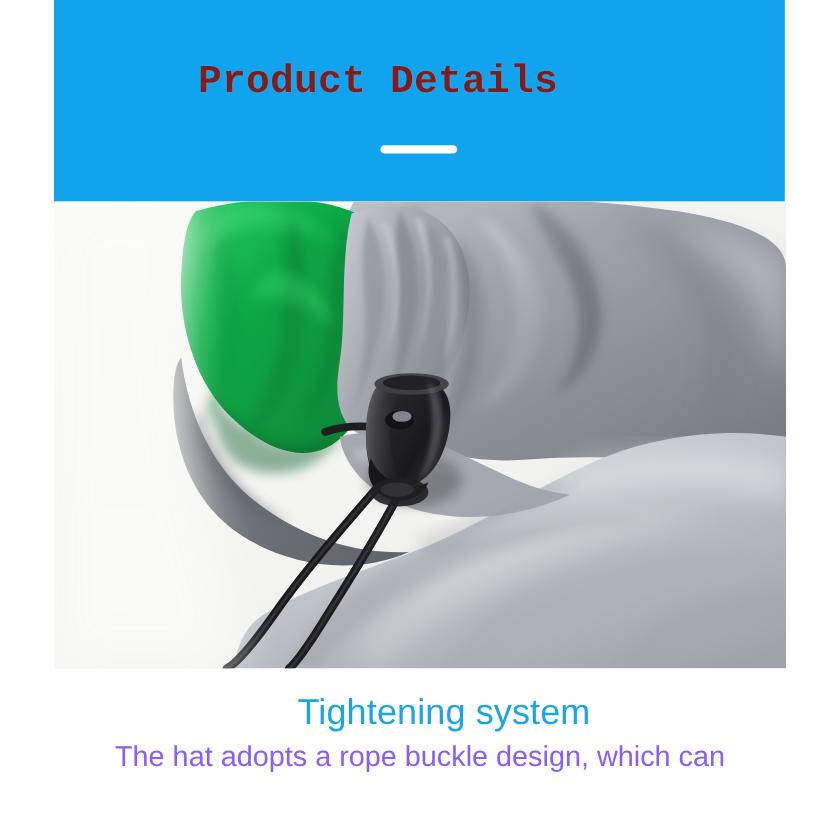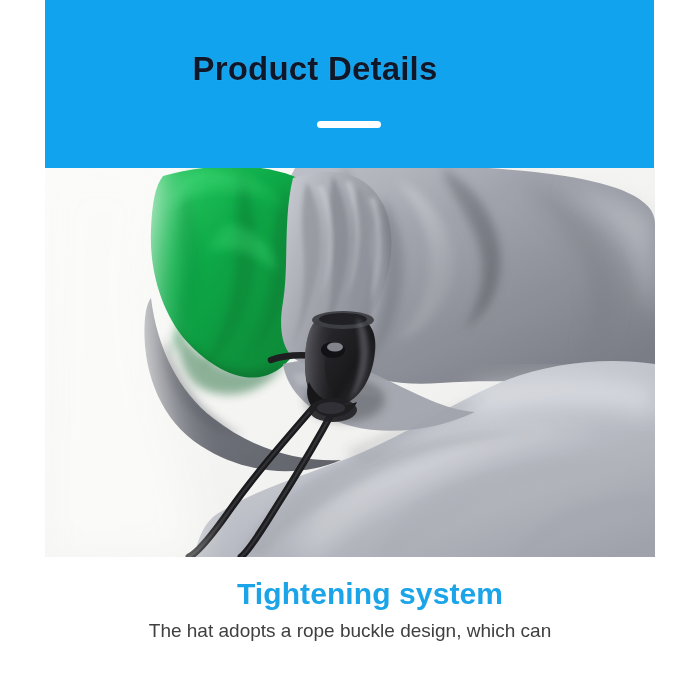--- a/index.html
+++ b/index.html
@@ -28,22 +28,22 @@
     height: 168px;
     background: #11A3EE;
   }
 
   .header-title {
     position: absolute;
     left: 0;
     top: 49px;
     width: 540px;
     text-align: center;
-    color: #0f172a;
-    font-family: Liberation Sans, sans-serif;
+    color: #7f1d1d;
+    font-family: Liberation Mono, monospace;
     font-size: 33px;
     font-weight: bold;
     letter-spacing: 0.2px;
     line-height: 40px;
     text-shadow: 0 0 1px rgba(255,255,255,0.35);
   }
 
   .header-divider {
     position: absolute;
     left: 272px;
@@ -76,33 +76,33 @@
     position: absolute;
     left: 0;
     top: 575px;
     width: 700px;
     text-align: center;
   }
 
   .caption-heading {
     font-family: "Liberation Sans", sans-serif;
     font-size: 30px;
-    font-weight: bold;
+    font-weight: normal;
     color: #1BA5E8;
     line-height: 37px;
     letter-spacing: 0.1px;
     padding-left: 40px;
   }
 
   .caption-body {
     margin-top: 6px;
     font-family: "Liberation Sans", sans-serif;
-    font-size: 19px;
+    font-size: 24px;
     font-weight: normal;
-    color: #404040;
+    color: #8b5cf6;
     line-height: 26px;
   }
   .caption-line { display: block; }
 </style>
 </head>
 <body>
 
 <div id="page">
 
   <div class="header-banner">

